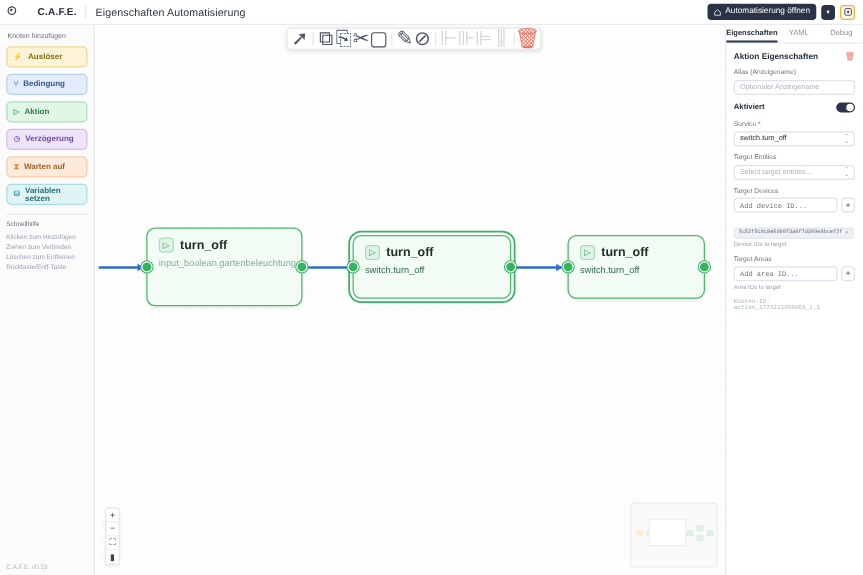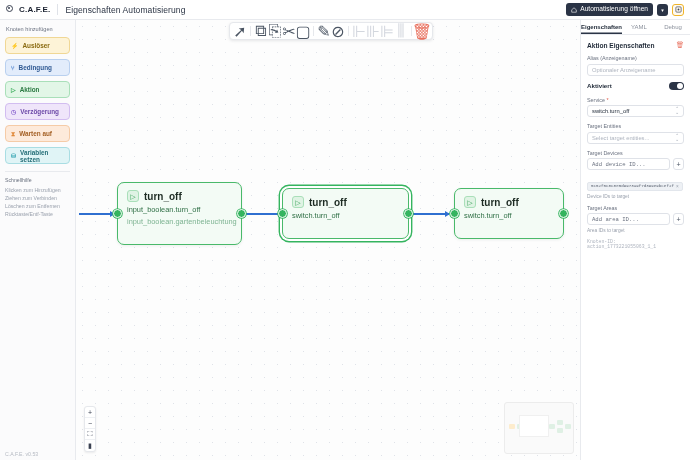--- a/index.html
+++ b/index.html
@@ -15,21 +15,21 @@
   
   .topbar {
     height: 20px; flex: 0 0 20px;
     background: #ffffff;
     border-bottom: 1px solid #e8eaee;
     display: flex; align-items: center;
     padding: 0 6px;
     position: relative;
     z-index: 30;
   }
-  .brand { display: flex; align-items: flex-start; gap: 6px; }
+  .brand { display: flex; align-items: flex-start; gap: 17px; }
   .brand-dot {
     width: 7px; height: 7px; border-radius: 50%;
     border: 1.4px solid #3b4252;
     position: relative;
   }
   .brand-dot::after{
     content:""; position:absolute; left:1px; top:1px;
     width:2.2px; height:2.2px; border-radius:50%; background:#3b4252;
   }
   .brand-name { font-size: 8px; font-weight: bold; letter-spacing: .2px; color:#1b2230; }
@@ -347,21 +347,20 @@
       <div class="edge" style="left:166px;top:193px; width:40px;"></div>
       <div class="edge" style="left:333px;top:193px; width:40px;"></div>
 
       <div class="node" style="left:41px; top:162px; width:125px; height:63px;">
         <span class="port in"></span>
         <span class="port out"></span>
         <div class="node-head">
           <span class="node-ico">▷</span>
           <span class="node-title">turn_off</span>
         </div>
-        <div class="node-sub">input_boolean.turn_off</div>
         <div class="node-sub2">input_boolean.gartenbeleuchtung</div>
       </div>
 
       <div class="node selected" style="left:206px; top:168px; width:127px; height:51px;">
         <span class="port in"></span>
         <span class="port out"></span>
         <div class="node-head">
           <span class="node-ico">▷</span>
           <span class="node-title">turn_off</span>
         </div>

